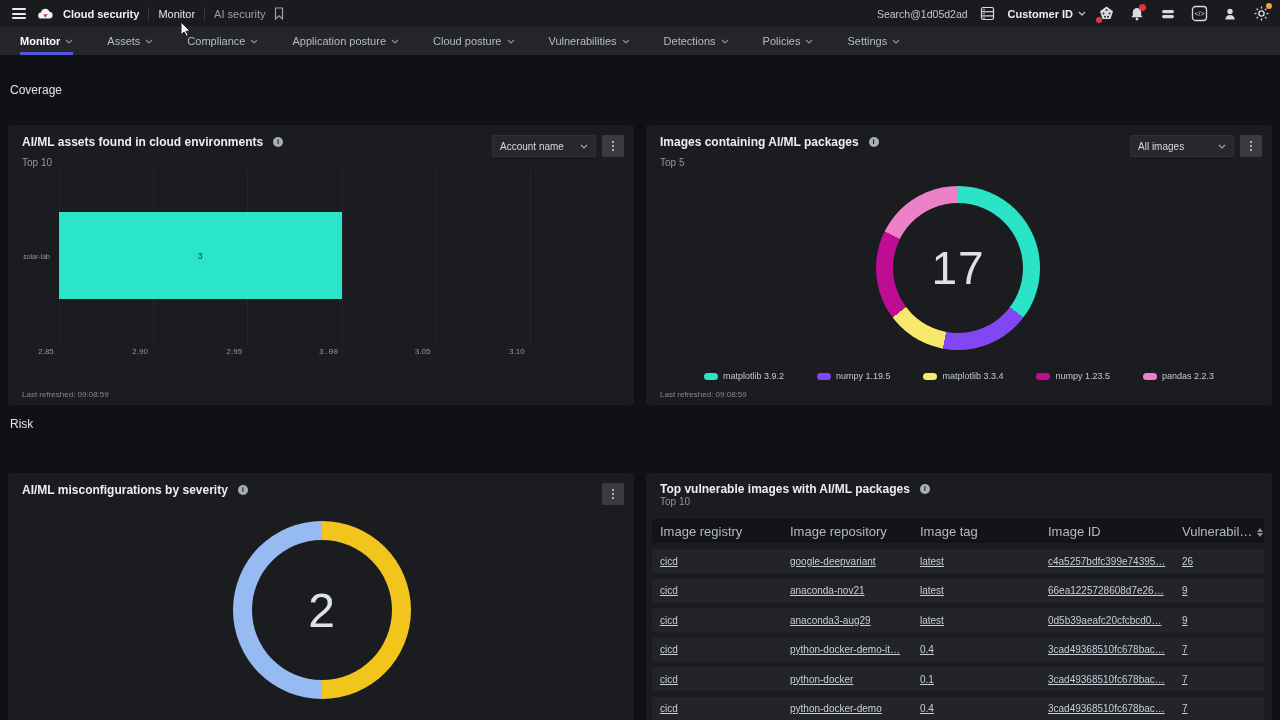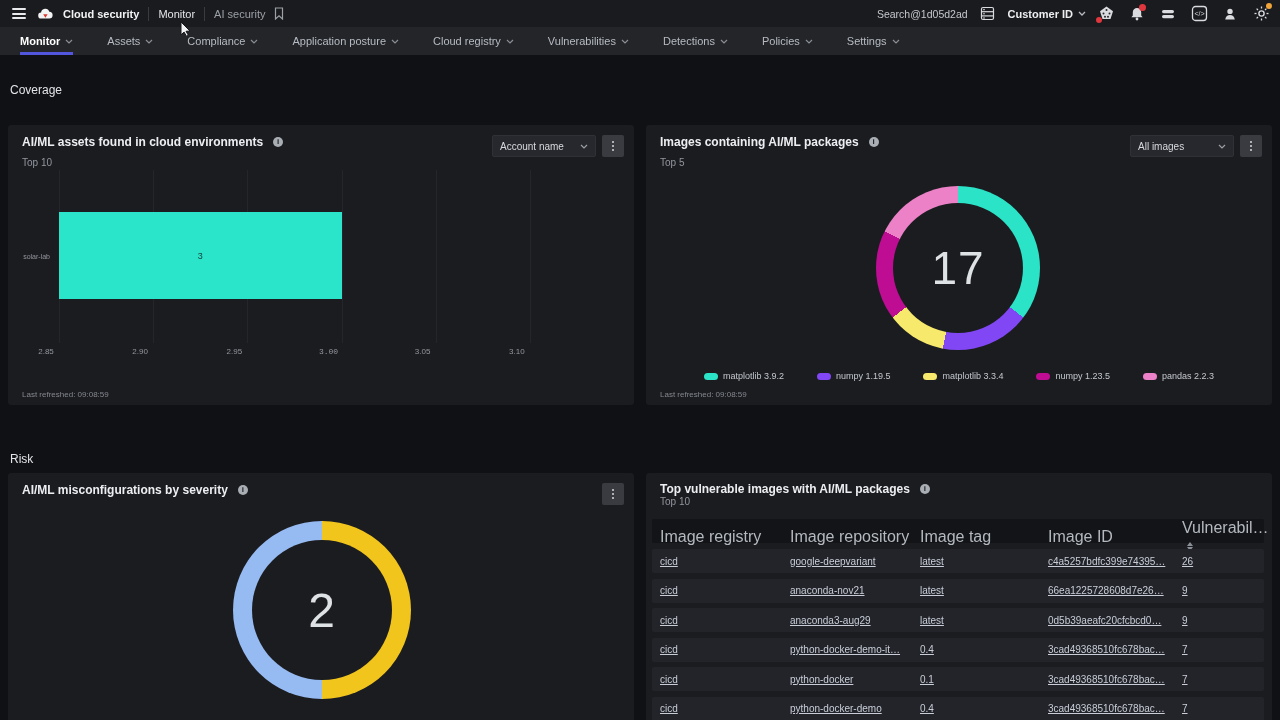--- a/index.html
+++ b/index.html
@@ -74,21 +74,21 @@
   .legend-item { display:flex; align-items:center; gap:5px; font-size:9px; color:#c3c8ce; }
   .pill { width:14px; height:7px; border-radius:4px; }
   
   .donut { position:absolute; border-radius:50%; }
   .donut-hole { position:absolute; background:#1b1c20; border-radius:50%; display:flex; align-items:center; justify-content:center; }
   .donut-num { font-weight:200; color:#dfe2e5; letter-spacing:1px; }
   
   .tbl-head {
     position:absolute; left:6px; top:46px; width:612px; height:24px; background:#131417;
     display:grid; grid-template-columns:130px 130px 128px 134px 1fr; align-items:center;
-    padding-left:8px; font-size:16px; color:#b4b9c0; border-radius:2px;
+    padding-left:8px; font-size:13px; color:#b4b9c0; border-radius:2px;
   }
   .tbl-rows { position:absolute; left:6px; top:76px; width:612px; display:flex; flex-direction:column; gap:5.5px; }
   .tbl-row {
     height:24px; background:#232429; border-radius:2px;
     display:grid; grid-template-columns:130px 130px 128px 134px 1fr; align-items:center;
     padding-left:8px; font-size:10px;
   }
   .lnk { color:#c8cdd8; text-decoration:underline; cursor:pointer; white-space:nowrap; overflow:hidden; text-overflow:ellipsis; padding-right:10px; }
   .sort-icon { display:inline-flex; flex-direction:column; gap:1px; margin-left:5px; vertical-align:middle; }
   .sort-icon b { width:0; height:0; border-left:3px solid transparent; border-right:3px solid transparent; }
@@ -217,21 +217,21 @@
         <path d="M1 1l3 3 3-3" fill="none" stroke="#8a8f96" stroke-width="1.2"></path>
       </svg>
     </div>
     <div class="nav-item">
       <span>Application posture</span>
       <svg width="8" height="5" viewBox="0 0 8 5">
         <path d="M1 1l3 3 3-3" fill="none" stroke="#8a8f96" stroke-width="1.2"></path>
       </svg>
     </div>
     <div class="nav-item">
-      <span>Cloud registry</span>
+      <span>Cloud posture</span>
       <svg width="8" height="5" viewBox="0 0 8 5">
         <path d="M1 1l3 3 3-3" fill="none" stroke="#8a8f96" stroke-width="1.2"></path>
       </svg>
     </div>
     <div class="nav-item">
       <span>Vulnerabilities</span>
       <svg width="8" height="5" viewBox="0 0 8 5">
         <path d="M1 1l3 3 3-3" fill="none" stroke="#8a8f96" stroke-width="1.2"></path>
       </svg>
     </div>
@@ -353,21 +353,21 @@
         <span>numpy 1.23.5</span>
       </span>
       <span class="legend-item">
         <span class="pill" style="background: rgb(236, 129, 199);"></span>
         <span>pandas 2.2.3</span>
       </span>
     </div>
   <div class="last-refreshed">Last refreshed: 09:08:59</div>
 </div>
 
-<div class="section-label" style="top:452px;">Risk</div>
+<div class="section-label" style="top:417px;">Risk</div>
 
 <div class="card" style="left:8px; top:473px; width:626px; height:260px;">
   <div class="card-head">
     <span class="card-title">
       <span>AI/ML misconfigurations by severity</span>
       <i class="info-icon">i</i>
     </span>
     <span class="head-controls">
       <span class="kebab">
           <i></i>

